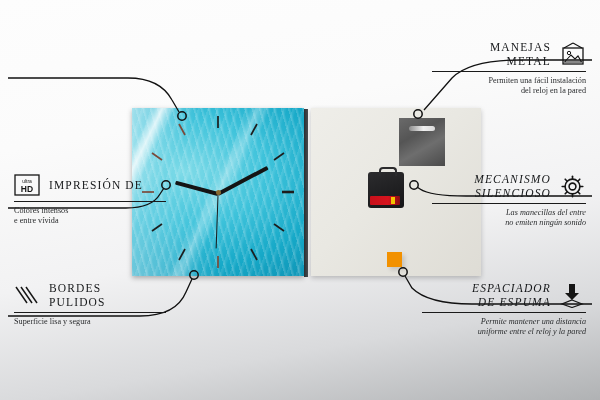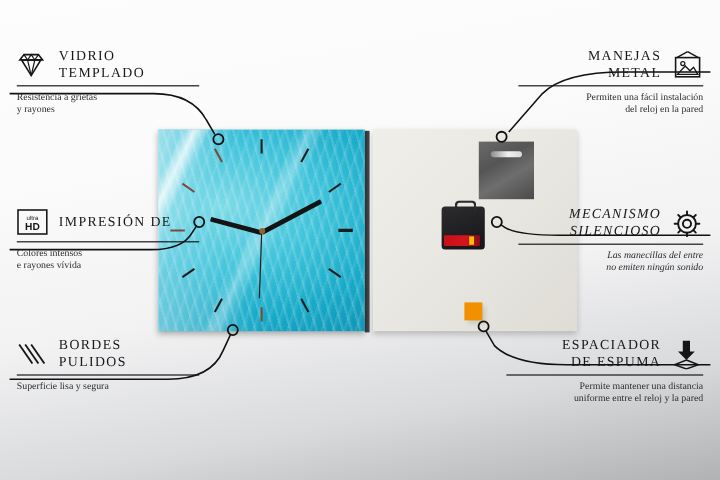--- a/index.html
+++ b/index.html
@@ -234,58 +234,38 @@
     <path d="M 592,60 L 520,60 Q 470,60 452,78 L 424,110"></path>
     <circle cx="418" cy="114" r="4.2"></circle>
 
     <path d="M 592,196 L 466,196 Q 430,196 420,189 L 417,187"></path>
     <circle cx="414" cy="185" r="4.2"></circle>
 
     <path d="M 592,304 L 472,304 Q 428,304 412,288 L 405,276"></path>
     <circle cx="403" cy="272" r="4.2"></circle>
   </svg>
 
-  <div class="callout left" style="left:14px; top:40px; width:152px;">
-    <div class="row">
-      <span class="ico">
-        <svg width="24" height="22" viewBox="0 0 24 22">
-          <path d="M4 7 L12 20 L20 7 Z" fill="none" stroke="#151515" stroke-width="1.3"></path>
-          <path d="M2.5 7 L6 2.5 L18 2.5 L21.5 7 Z" fill="none" stroke="#151515" stroke-width="1.3"></path>
-          <path d="M4 7 L20 7 M6 2.5 L9 7 L12 20 L15 7 L18 2.5 M9 7 L12 2.5 L15 7" fill="none" stroke="#151515" stroke-width="1"></path>
-        </svg>
-      </span>
-      <span class="ttl">
-        <span>VIDRIO</span><br>
-        <span>TEMPLADO</span>
-      </span>
-    </div>
-    <div class="rule"></div>
-    <div class="desc">
-      <span>Resistencia a grietas</span><br>
-      <span>y rayones</span>
-    </div>
-  </div>
 
   <div class="callout left" style="left:14px; top:172px; width:152px;">
     <div class="row">
       <span class="ico">
         <svg width="26" height="22" viewBox="0 0 26 22">
           <rect x="1" y="1" width="24" height="20" fill="none" stroke="#151515" stroke-width="1.3"></rect>
           <text x="13" y="9" font-family="Liberation Sans, sans-serif" font-size="5" text-anchor="middle" fill="#151515">ultra</text>
           <text x="13" y="18" font-family="Liberation Sans, sans-serif" font-size="8.5" font-weight="bold" text-anchor="middle" fill="#151515">HD</text>
         </svg>
       </span>
       <span class="ttl">
         <span>IMPRESIÓN DE</span><br>
       </span>
     </div>
     <div class="rule"></div>
     <div class="desc">
       <span>Colores intensos</span><br>
-      <span>e rayones vívida</span>
+      <span>e entre vívida</span>
     </div>
   </div>
 
   <div class="callout right" style="left:432px; top:40px; width:154px;">
     <div class="row">
       <span class="ttl">
         <span>MANEJAS</span><br>
         <span>METAL</span>
       </span>
       <span class="ico">
@@ -350,21 +330,21 @@
         </svg>
       </span>
     </div>
     <div class="rule"></div>
     <div class="desc">
       <span>Las manecillas del entre</span><br>
       <span>no emiten ningún sonido</span>
     </div>
   </div>
 
-  <div class="callout right" style="left:422px; top:281px; width:164px;">
+  <div class="callout right" style="left:422px; top:281px; width:164px;font-style:italic;">
     <div class="row">
       <span class="ttl">
         <span>ESPACIADOR</span><br>
         <span>DE ESPUMA</span>
       </span>
       <span class="ico">
         <svg width="24" height="25" viewBox="0 0 24 25">
           <path d="M9 1 L15 1 L15 10 L19 10 L12 17 L5 10 L9 10 Z" fill="#151515"></path>
           <path d="M12 17 L22 21 L12 24.5 L2 21 Z" fill="none" stroke="#151515" stroke-width="1.2"></path>
         </svg>

